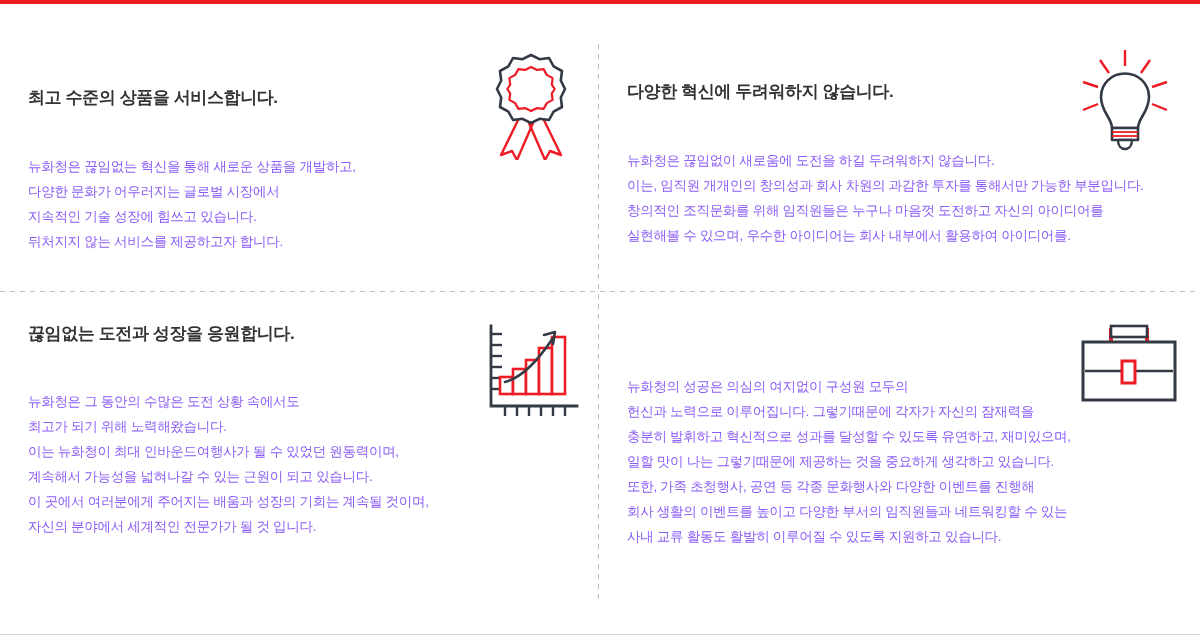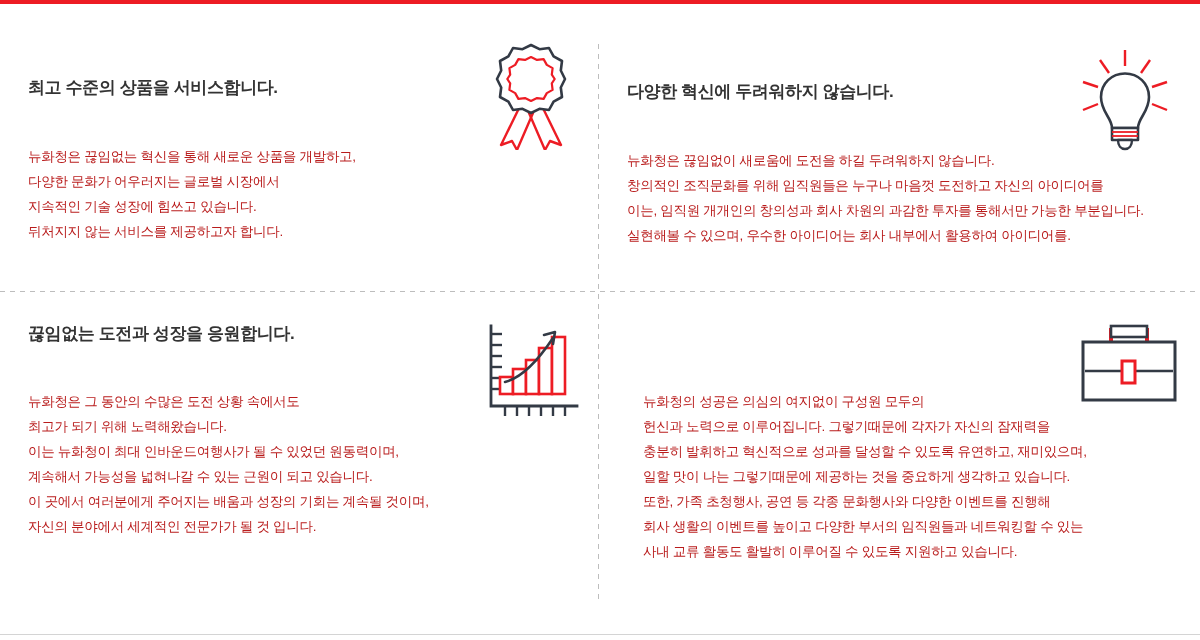--- a/index.html
+++ b/index.html
@@ -57,56 +57,56 @@
     top: 634px;
     width: 1200px;
     height: 1px;
     background: #d4d4d4;
   }
 
   
   .card {
     position: absolute;
   }
-  .card-tl { left: 0px;   top: 0;   width: 598px; height: 287px; }
+  .card-tl { left: 0px;   top: 10px;   width: 598px; height: 287px; }
   .card-tr { left: 599px; top: 4px;   width: 601px; height: 287px; }
   .card-bl { left: 0px;   top: 292px; width: 598px; height: 342px; }
   .card-br { left: 599px; top: 292px; width: 601px; height: 342px; }
 
   .card-title {
     position: absolute;
     font-size: 17px;
     font-weight: bold;
     color: #333333;
     letter-spacing: -0.4px;
     white-space: nowrap;
   }
 
   .card-body {
     position: absolute;
     font-size: 13.5px;
     line-height: 25px;
-    color: #b91c1c;
+    color: #8b5cf6;
     letter-spacing: -0.3px;
     white-space: nowrap;
   }
   .card-body p { white-space: nowrap; }
 
   
   .card-tl .card-title { left: 28px; top: 76px; }
   .card-tl .card-body  { left: 28px; top: 144px; }
 
   .card-tr .card-title { left: 28px; top: 76px; }
   .card-tr .card-body  { left: 28px; top: 144px; }
 
   .card-bl .card-title { left: 28px; top: 30px; text-align: right; }
   .card-bl .card-body  { left: 28px; top: 97px; }
 
   .card-br .card-title { left: 28px; top: 30px; }
-  .card-br .card-body  { left: 28px; top: 97px; margin-left: 16px; }
+  .card-br .card-body  { left: 28px; top: 82px; }
 
   
   .icon-wrap { position: absolute; }
   .card-tl .icon-wrap { left: 485px; top: 40px;  width: 92px;  height: 110px; }
   .card-tr .icon-wrap { left: 470px; top: 40px;  width: 112px; height: 110px; }
   .card-bl .icon-wrap { left: 483px; top: 30px;  width: 98px;  height: 98px; }
   .card-br .icon-wrap { left: 476px; top: 30px;  width: 108px; height: 90px; }
 
   .icon-wrap svg { display: block; width: 100%; height: 100%; }
 </style>
@@ -147,22 +147,22 @@
                  L40 58.1 L33.4 58.9 L30.2 53.1 L24.4 49.9 L25.2 43.3 L22.3 39
                  L25.2 34.7 L24.4 28.1 L30.2 24.9 L33.4 19.1 L40 19.9 Z" fill="#ffffff" stroke="#ed1c24" stroke-width="2.2" stroke-linejoin="round"></path>
       </svg>
     </div>
   </div>
 
   <div class="card card-tr">
     <div class="card-title">다양한 혁신에 두려워하지 않습니다.</div>
     <div class="card-body">
       <p>뉴화청은 끊임없이 새로움에 도전을 하길 두려워하지 않습니다.</p>
+      <p>이는, 임직원 개개인의 창의성과 회사 차원의 과감한 투자를 통해서만 가능한 부분입니다.</p>
       <p>창의적인 조직문화를 위해 임직원들은 누구나 마음껏 도전하고 자신의 아이디어를</p>
-      <p>이는, 임직원 개개인의 창의성과 회사 차원의 과감한 투자를 통해서만 가능한 부분입니다.</p>
       <p>실현해볼 수 있으며, 우수한 아이디어는 회사 내부에서 활용하여 아이디어를.</p>
     </div>
     <div class="icon-wrap">
       <svg viewBox="0 0 112 110" xmlns="http://www.w3.org/2000/svg">
         <g stroke="#ed1c24" stroke-width="2.4" stroke-linecap="butt">
           <line x1="56" y1="6" x2="56" y2="22"></line>
           <line x1="31" y1="16" x2="40" y2="29"></line>
           <line x1="81" y1="16" x2="72" y2="29"></line>
           <line x1="14" y1="38" x2="29" y2="43"></line>
           <line x1="98" y1="38" x2="83" y2="43"></line>

